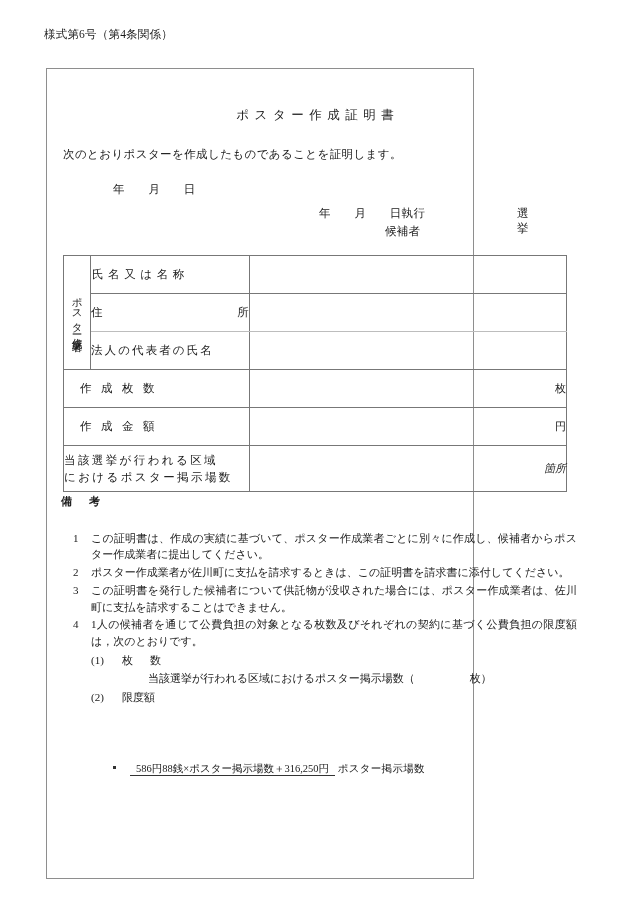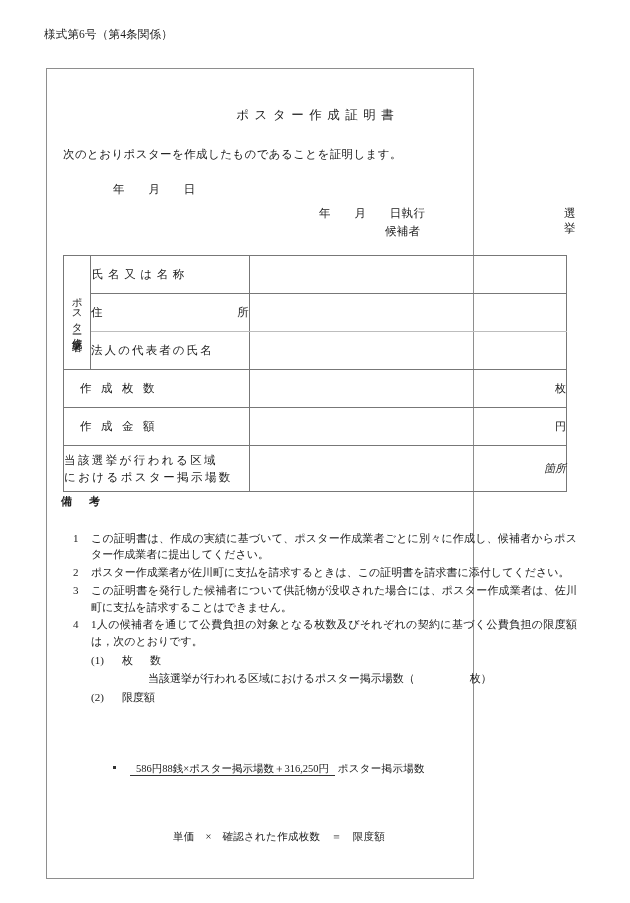--- a/index.html
+++ b/index.html
@@ -74,21 +74,20 @@
     font-size: 11.5px;
     letter-spacing: 0.3px;
     white-space: nowrap;
   }
   .election-word {
     position: absolute;
     left: 470px;
     top: 137px;
     font-size: 11.5px;
     letter-spacing: 0.3px;
-    margin-left: 47px;
   }
   .candidate-word {
     position: absolute;
     left: 338px;
     top: 155px;
     font-size: 11.5px;
     letter-spacing: 0.3px;
   }
   
   .tbl {
@@ -375,17 +374,16 @@
       </div>
 
       <div class="formula-wrap">
         <span class="bullet-dot"></span>
         <span class="fraction">
           <span class="numer">586円88銭×ポスター掲示場数＋316,250円</span>
           <span class="denom">ポスター掲示場数</span>
         </span>
       </div>
 
-      <div class="final-formula">単価　×　確認された作成枚数　＝　限度額</div>
     </div>
 
   </div>
 </div>
 
 </body></html>

